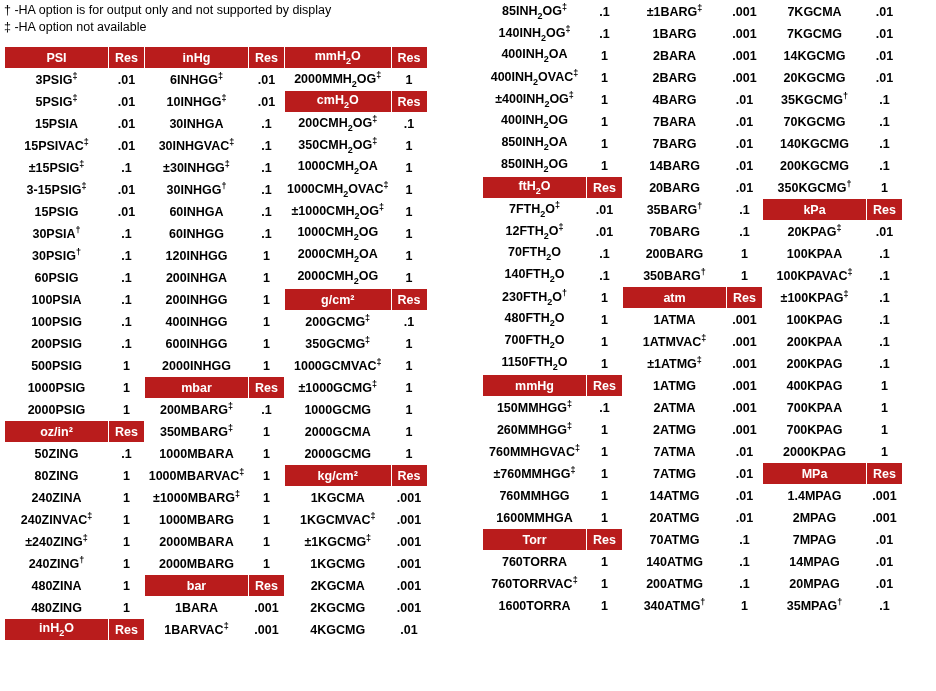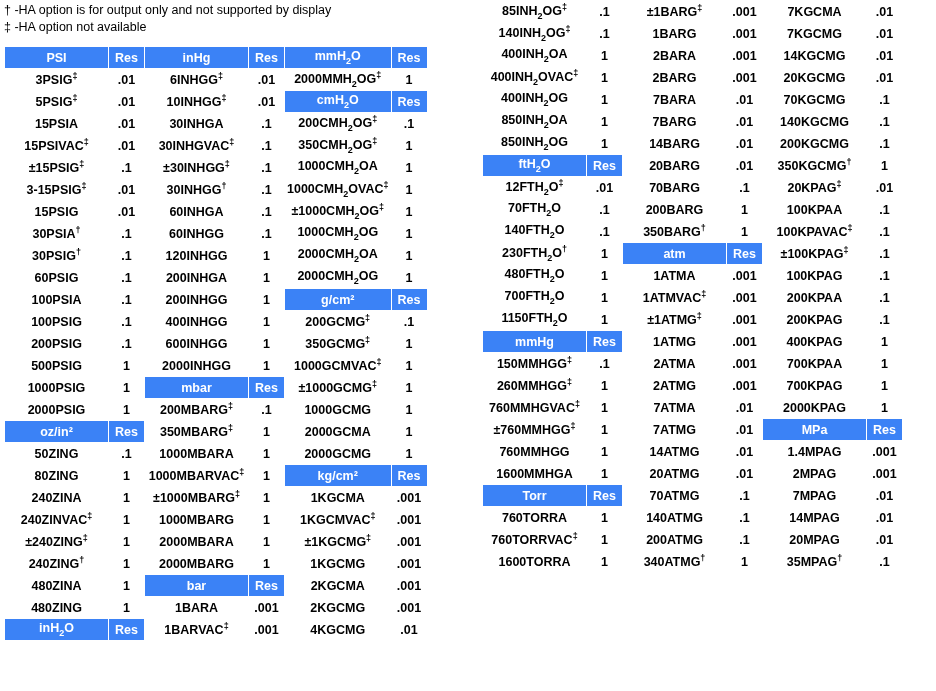--- a/index.html
+++ b/index.html
@@ -50,21 +50,21 @@
     padding: 0 2px;
     text-align: center;
     font-size: 12.5px;
     font-weight: bold;
     color: #000;
     background: #ffffff;
     overflow: hidden;
     white-space: nowrap;
   }
   table.tbl td.hdr {
-    background: #3b82f6;
+    background: #b91c1c;
     color: #ffffff;
     font-weight: bold;
     border: 1px solid #ffffff;
   }
   
   .tbl col.name { width: 104px; }
   .tbl col.res  { width: 36px; }
 
   .sup { font-size: 9px; vertical-align: super; }
   .sub { font-size: 9px; vertical-align: sub; }
@@ -347,20 +347,28 @@
           </tr>
           <tr>
             <td>400INH<span class="sub">2</span>OVAC<span class="sup">‡</span></td>
             <td>1</td>
             <td>2BARG</td>
             <td>.001</td>
             <td>20KGCMG</td>
             <td>.01</td>
           </tr>
           <tr>
+            <td>±400INH<span class="sub">2</span>OG<span class="sup">‡</span></td>
+            <td>1</td>
+            <td>4BARG</td>
+            <td>.01</td>
+            <td>35KGCMG<span class="sup">†</span></td>
+            <td>.1</td>
+          </tr>
+          <tr>
             <td>400INH<span class="sub">2</span>OG</td>
             <td>1</td>
             <td>7BARA</td>
             <td>.01</td>
             <td>70KGCMG</td>
             <td>.1</td>
           </tr>
           <tr>
             <td>850INH<span class="sub">2</span>OA</td>
             <td>1</td>
@@ -377,20 +385,28 @@
             <td>200KGCMG</td>
             <td>.1</td>
           </tr>
           <tr>
             <td class="hdr">ftH<span class="sub">2</span>O</td>
             <td class="hdr">Res</td>
             <td>20BARG</td>
             <td>.01</td>
             <td>350KGCMG<span class="sup">†</span></td>
             <td>1</td>
+          </tr>
+          <tr>
+            <td>7FTH<span class="sub">2</span>O<span class="sup">‡</span></td>
+            <td>.01</td>
+            <td>35BARG<span class="sup">†</span></td>
+            <td>.1</td>
+            <td class="hdr">kPa</td>
+            <td class="hdr">Res</td>
           </tr>
           <tr>
             <td>12FTH<span class="sub">2</span>O<span class="sup">‡</span></td>
             <td>.01</td>
             <td>70BARG</td>
             <td>.1</td>
             <td>20KPAG<span class="sup">‡</span></td>
             <td>.01</td>
           </tr>
           <tr>

